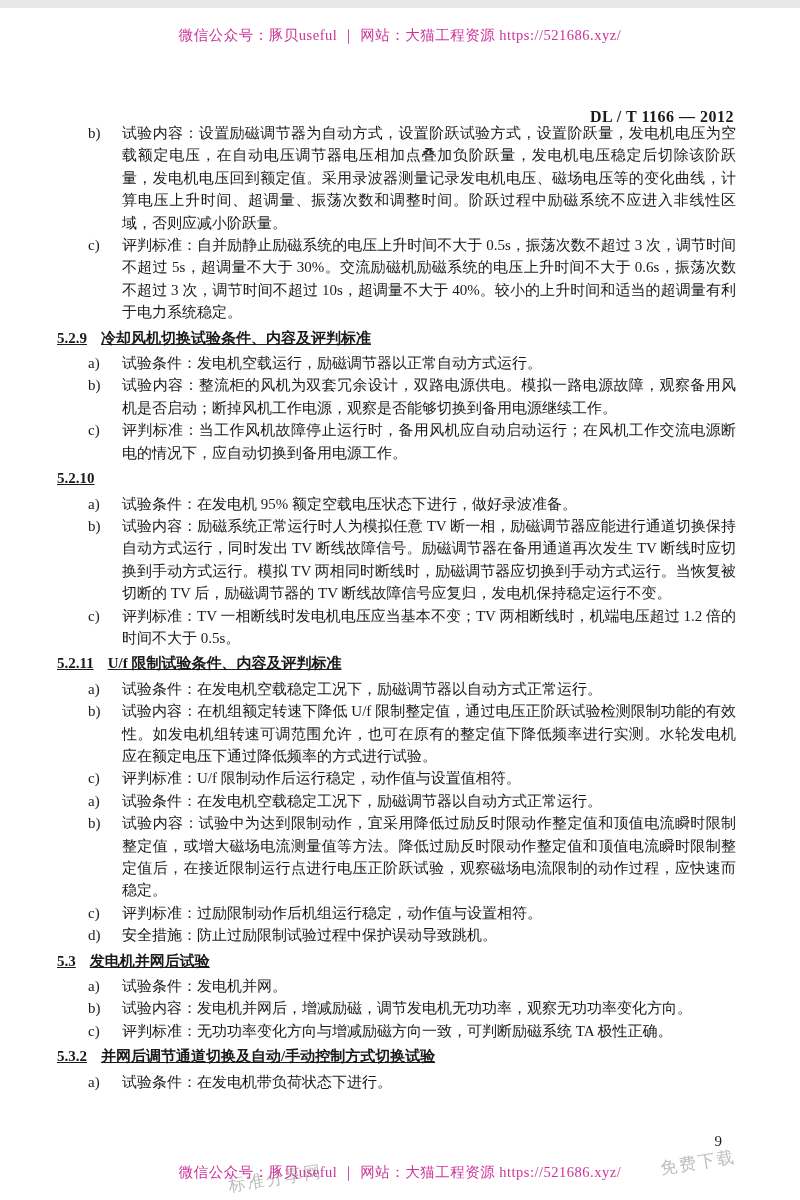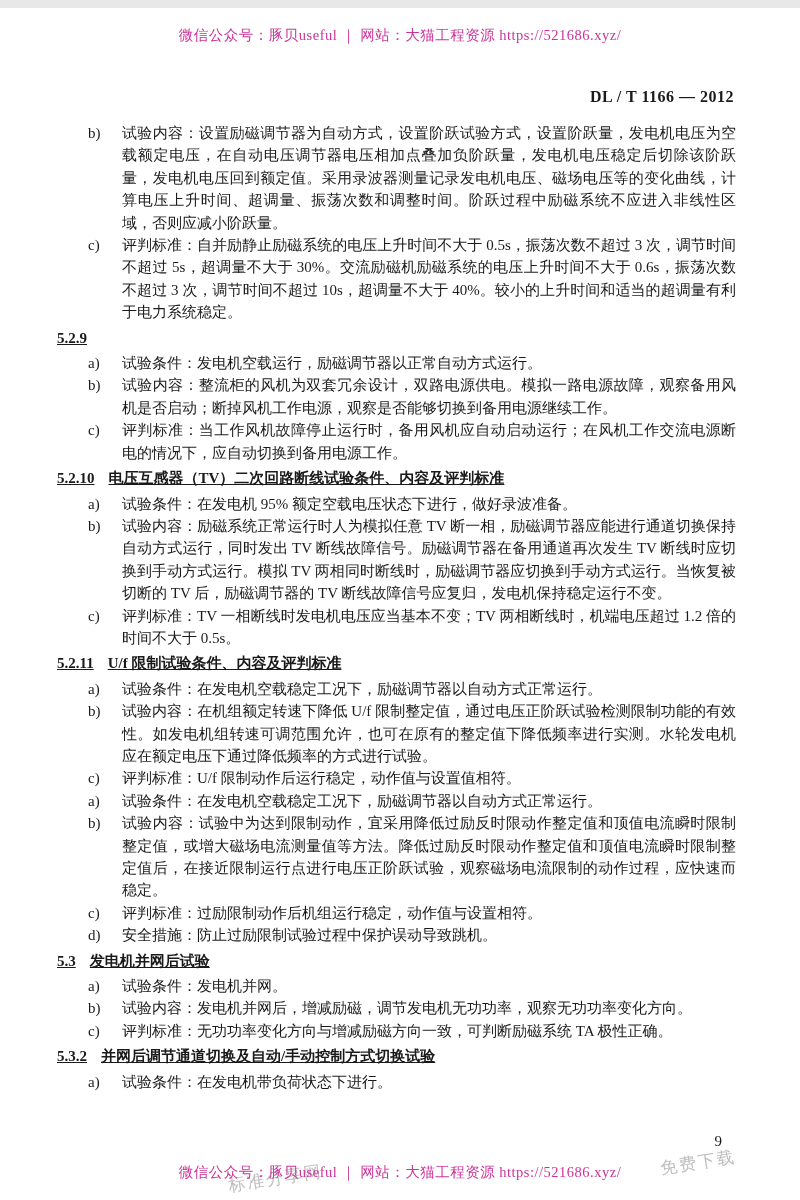--- a/index.html
+++ b/index.html
@@ -17,21 +17,21 @@
     text-align:center;
     font-size:14.5px;
     color:#cc3399;
     letter-spacing:0.5px;
     white-space:nowrap;
   }
   .banner-top{top:18px;}
   .banner-bottom{bottom:26px;}
   .banner a{color:#cc3399;text-decoration:none;}
   .doc-code{
-    position:absolute;top:80px;right:66px;
+    position:absolute;top:100px;right:66px;
     font-weight:bold;
     font-size:16px;
     letter-spacing:0.5px;
   }
   .content{
     position:absolute;
     top:114px;left:57px;right:64px;
     font-size:15px;
     line-height:22.4px;
     text-align:justify;
@@ -88,36 +88,36 @@
       <div class="item">
         <span class="label">b)</span>
         <span class="text">试验内容：设置励磁调节器为自动方式，设置阶跃试验方式，设置阶跃量，发电机电压为空载额定电压，在自动电压调节器电压相加点叠加负阶跃量，发电机电压稳定后切除该阶跃量，发电机电压回到额定值。采用录波器测量记录发电机电压、磁场电压等的变化曲线，计算电压上升时间、超调量、振荡次数和调整时间。阶跃过程中励磁系统不应进入非线性区域，否则应减小阶跃量。</span>
       </div>
       <div class="item">
         <span class="label">c)</span>
         <span class="text">评判标准：自并励静止励磁系统的电压上升时间不大于 0.5s，振荡次数不超过 3 次，调节时间不超过 5s，超调量不大于 30%。交流励磁机励磁系统的电压上升时间不大于 0.6s，振荡次数不超过 3 次，调节时间不超过 10s，超调量不大于 40%。较小的上升时间和适当的超调量有利于电力系统稳定。</span>
       </div>
       <div class="clause">
         <span class="num">5.2.9</span>
+        <span class="title">冷却风机切换试验条件、内容及评判标准</span>
       </div>
       <div class="item">
         <span class="label">a)</span>
         <span class="text">试验条件：发电机空载运行，励磁调节器以正常自动方式运行。</span>
       </div>
       <div class="item">
         <span class="label">b)</span>
         <span class="text">试验内容：整流柜的风机为双套冗余设计，双路电源供电。模拟一路电源故障，观察备用风机是否启动；断掉风机工作电源，观察是否能够切换到备用电源继续工作。</span>
       </div>
       <div class="item">
         <span class="label">c)</span>
         <span class="text">评判标准：当工作风机故障停止运行时，备用风机应自动启动运行；在风机工作交流电源断电的情况下，应自动切换到备用电源工作。</span>
       </div>
       <div class="clause">
         <span class="num">5.2.10</span>
-        <span class="title">电压互感器（TV）二次回路断线试验条件、内容及评判标准</span>
       </div>
       <div class="item">
         <span class="label">a)</span>
         <span class="text">试验条件：在发电机 95% 额定空载电压状态下进行，做好录波准备。</span>
       </div>
       <div class="item">
         <span class="label">b)</span>
         <span class="text">试验内容：励磁系统正常运行时人为模拟任意 TV 断一相，励磁调节器应能进行通道切换保持自动方式运行，同时发出 TV 断线故障信号。励磁调节器在备用通道再次发生 TV 断线时应切换到手动方式运行。模拟 TV 两相同时断线时，励磁调节器应切换到手动方式运行。当恢复被切断的 TV 后，励磁调节器的 TV 断线故障信号应复归，发电机保持稳定运行不变。</span>
       </div>
       <div class="item">

